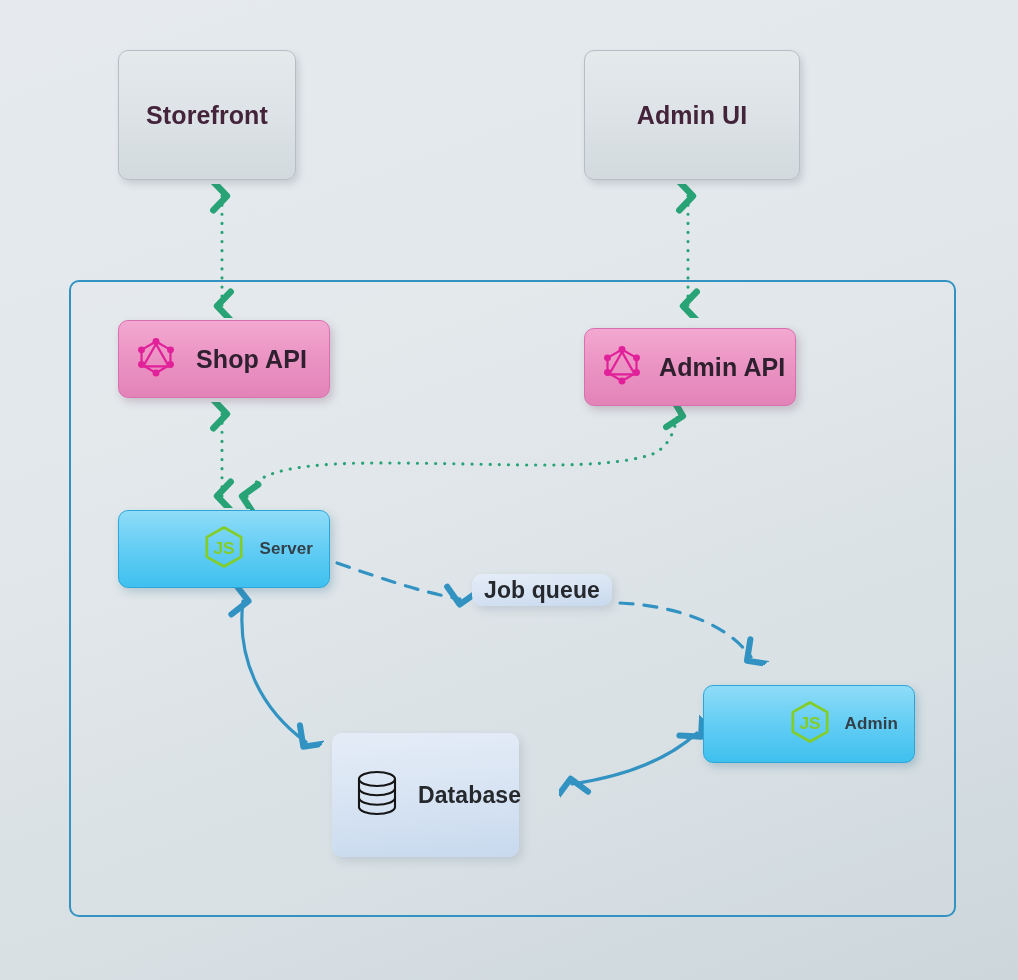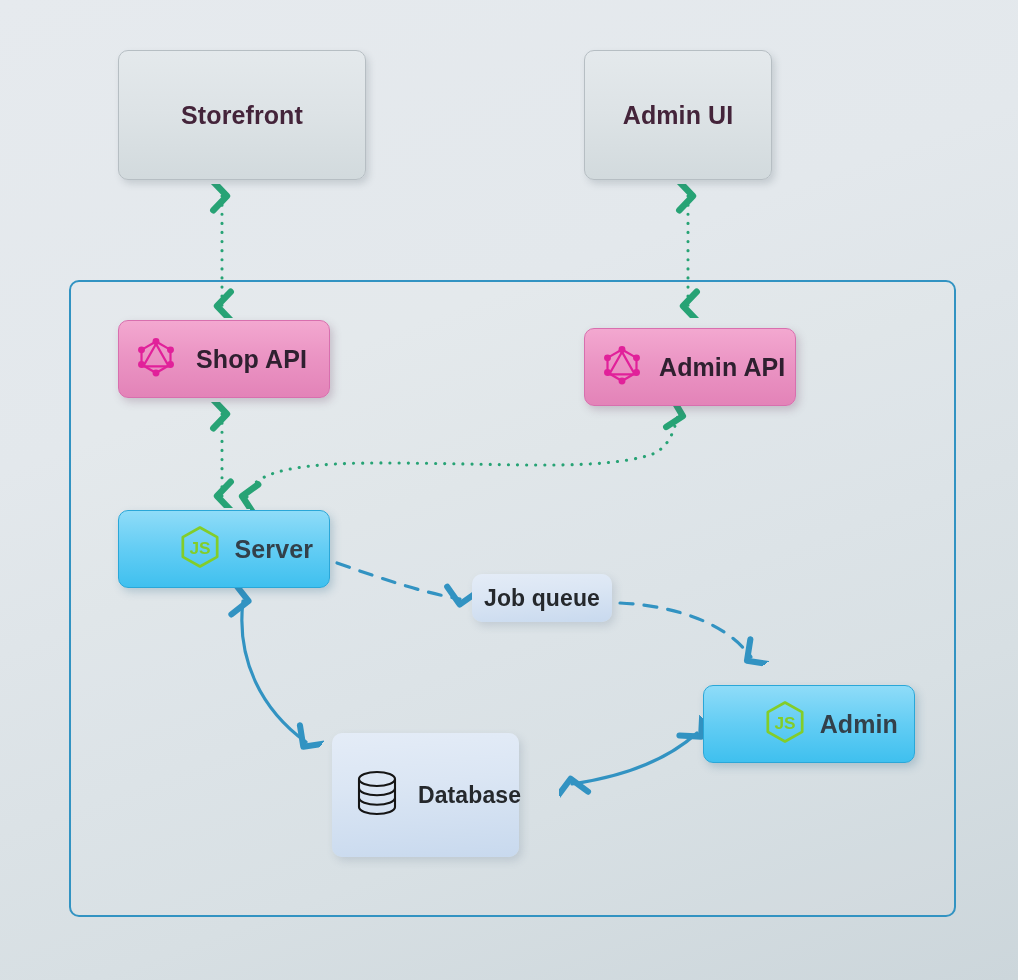--- a/index.html
+++ b/index.html
@@ -65,46 +65,46 @@
   
   .svc {
     background: linear-gradient(180deg, #8fdcf8 0%, #63cdf4 50%, #3fc0ef 100%);
     border: 1px solid #2aa7d8;
     box-shadow: 3px 4px 8px rgba(50,110,140,.26);
     padding: 0 16px;
     gap: 14px;
     justify-content: flex-end;
   }
   .svc .label {
-    font-size: 25px;
+    font-size: 17px;
     color: #33404a;
   }
   
   .plain {
     background: linear-gradient(175deg, #e4ecf7 0%, #dbe6f4 40%, #c8d9ee 100%);
     border: none;
     box-shadow: 3px 4px 8px rgba(90,110,135,.20);
   }
   .plain .label {
     font-size: 23px;
     color: #25282c;
   }
   .db {
     gap: 18px;
     justify-content: flex-start;
     padding-left: 22px;
   }
   
-  #node-storefront { left:118px; top:50px;  width:248px; height:130px; }
-  #node-adminui    { left:584px; top:50px;  width:188px; height:130px; }
+  #node-storefront { left:118px; top:50px;  width:178px; height:130px; }
+  #node-adminui    { left:584px; top:50px;  width:216px; height:130px; }
   #node-shopapi    { left:118px; top:320px; width:212px; height:78px;gap:19px;  }
   #node-adminapi   { left:584px; top:320px; width:212px; height:78px;margin-top:8px;  }
   #node-server     { left:118px; top:510px; width:212px; height:78px;  }
   #node-worker     { left:703px; top:685px; width:212px; height:78px;  }
-  #node-jobqueue   { left:472px; top:574px; width:140px; height:48px;  }
+  #node-jobqueue   { left:472px; top:574px; width:140px; height:32px;  }
   #node-database   { left:332px; top:733px; width:187px; height:124px; }
 
   
   #container-frame {
     position: absolute;
     left: 69px; top: 280px;
     width: 887px; height: 637px;
     box-sizing: border-box;
     border: 2px solid #3293c2;
     border-radius: 10px;

